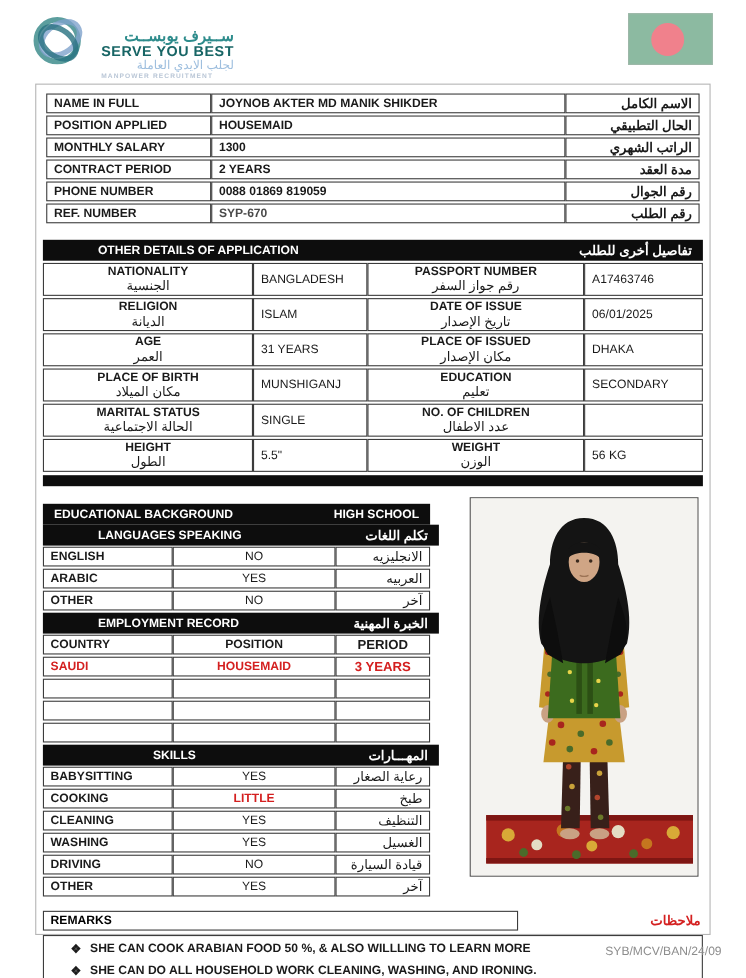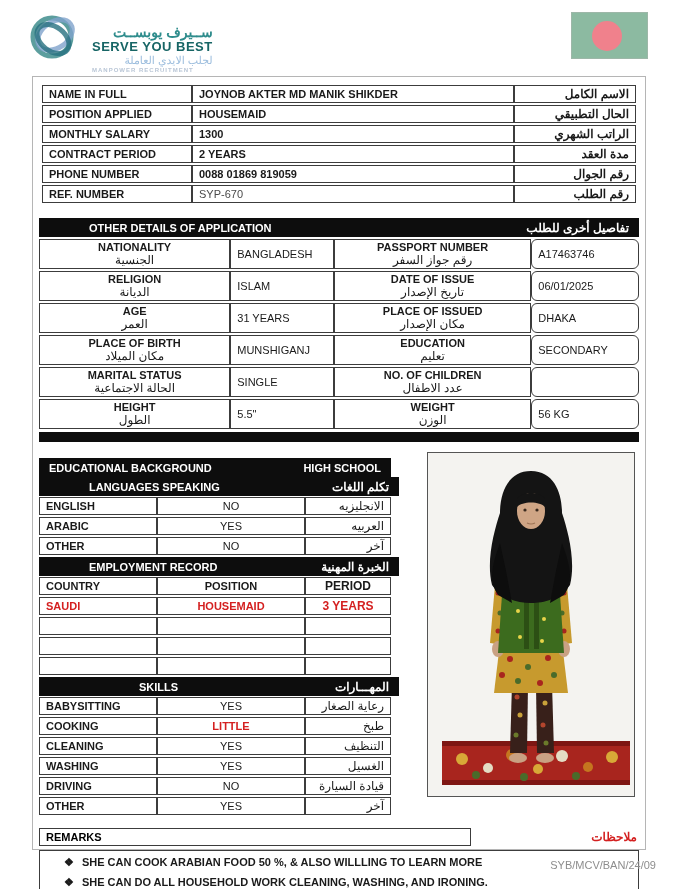--- a/index.html
+++ b/index.html
@@ -21,36 +21,36 @@
   
   .content { position:absolute; top:76px; left:32px; width:614px; height:774px; border:1px solid #b5b5b5; background:#fff; padding:6px 6px 0 6px; }
 
   table { border-collapse:separate; border-spacing:0 2px; }
   td { border:1px solid #3c3c3c; font-size:11px; color:#1a1a1a; height:18px; padding:1px 6px; vertical-align:middle; }
 
   
   .t1 { width:594px; margin:0 auto; }
   .t1 .lbl { width:150px; font-weight:bold; }
   .t1 .val { width:322px; font-weight:bold; }
-  .t1 .val-plain { font-weight:normal; color:#4a4a4a;margin-left:24px; }
+  .t1 .val-plain { font-weight:bold; color:#4a4a4a;margin-left:24px; }
   .t1 .ar { width:122px; text-align:right; direction:rtl; font-weight:bold; font-size:12px; }
 
   
   .sec2 { margin-top:13px; }
   .bar { background:#0d0d0d; color:#fff; font-weight:bold; font-size:11px; height:19px; display:flex; align-items:center; justify-content:space-between; padding:0 10px; }
   .bar .ar { direction:rtl; font-size:12px; }
   .t2 { width:600px; }
   .t2 td { height:17px; }
   .lblmix { display:flex; justify-content:space-between; align-items:center;flex-direction:column; }
   .lblmix .en { font-weight:bold; }
   .lblmix .ar { direction:rtl; font-size:12px; }
   .t2 .c1 { width:190px; }
   .t2 .c2 { width:103px; }
   .t2 .c3 { width:196px; }
-  .t2 .c4 { width:107px;border-radius:6px; }
+  .t2 .c4 { width:107px; }
   .blackbar { height:10px; background:#0d0d0d; margin-top:1px; }
 
   
   .mid { display:flex; margin-top:8px; }
   .leftcol { width:352px; }
   .edu-bar { justify-content:space-between;margin-top:8px; }
   .bar .titled { padding-left:40px; }
   .smalltbl { width:360px; margin-top:0; }
   .smalltbl .l { width:118px; font-weight:bold; }
   .smalltbl .v { width:148px; text-align:center; }

